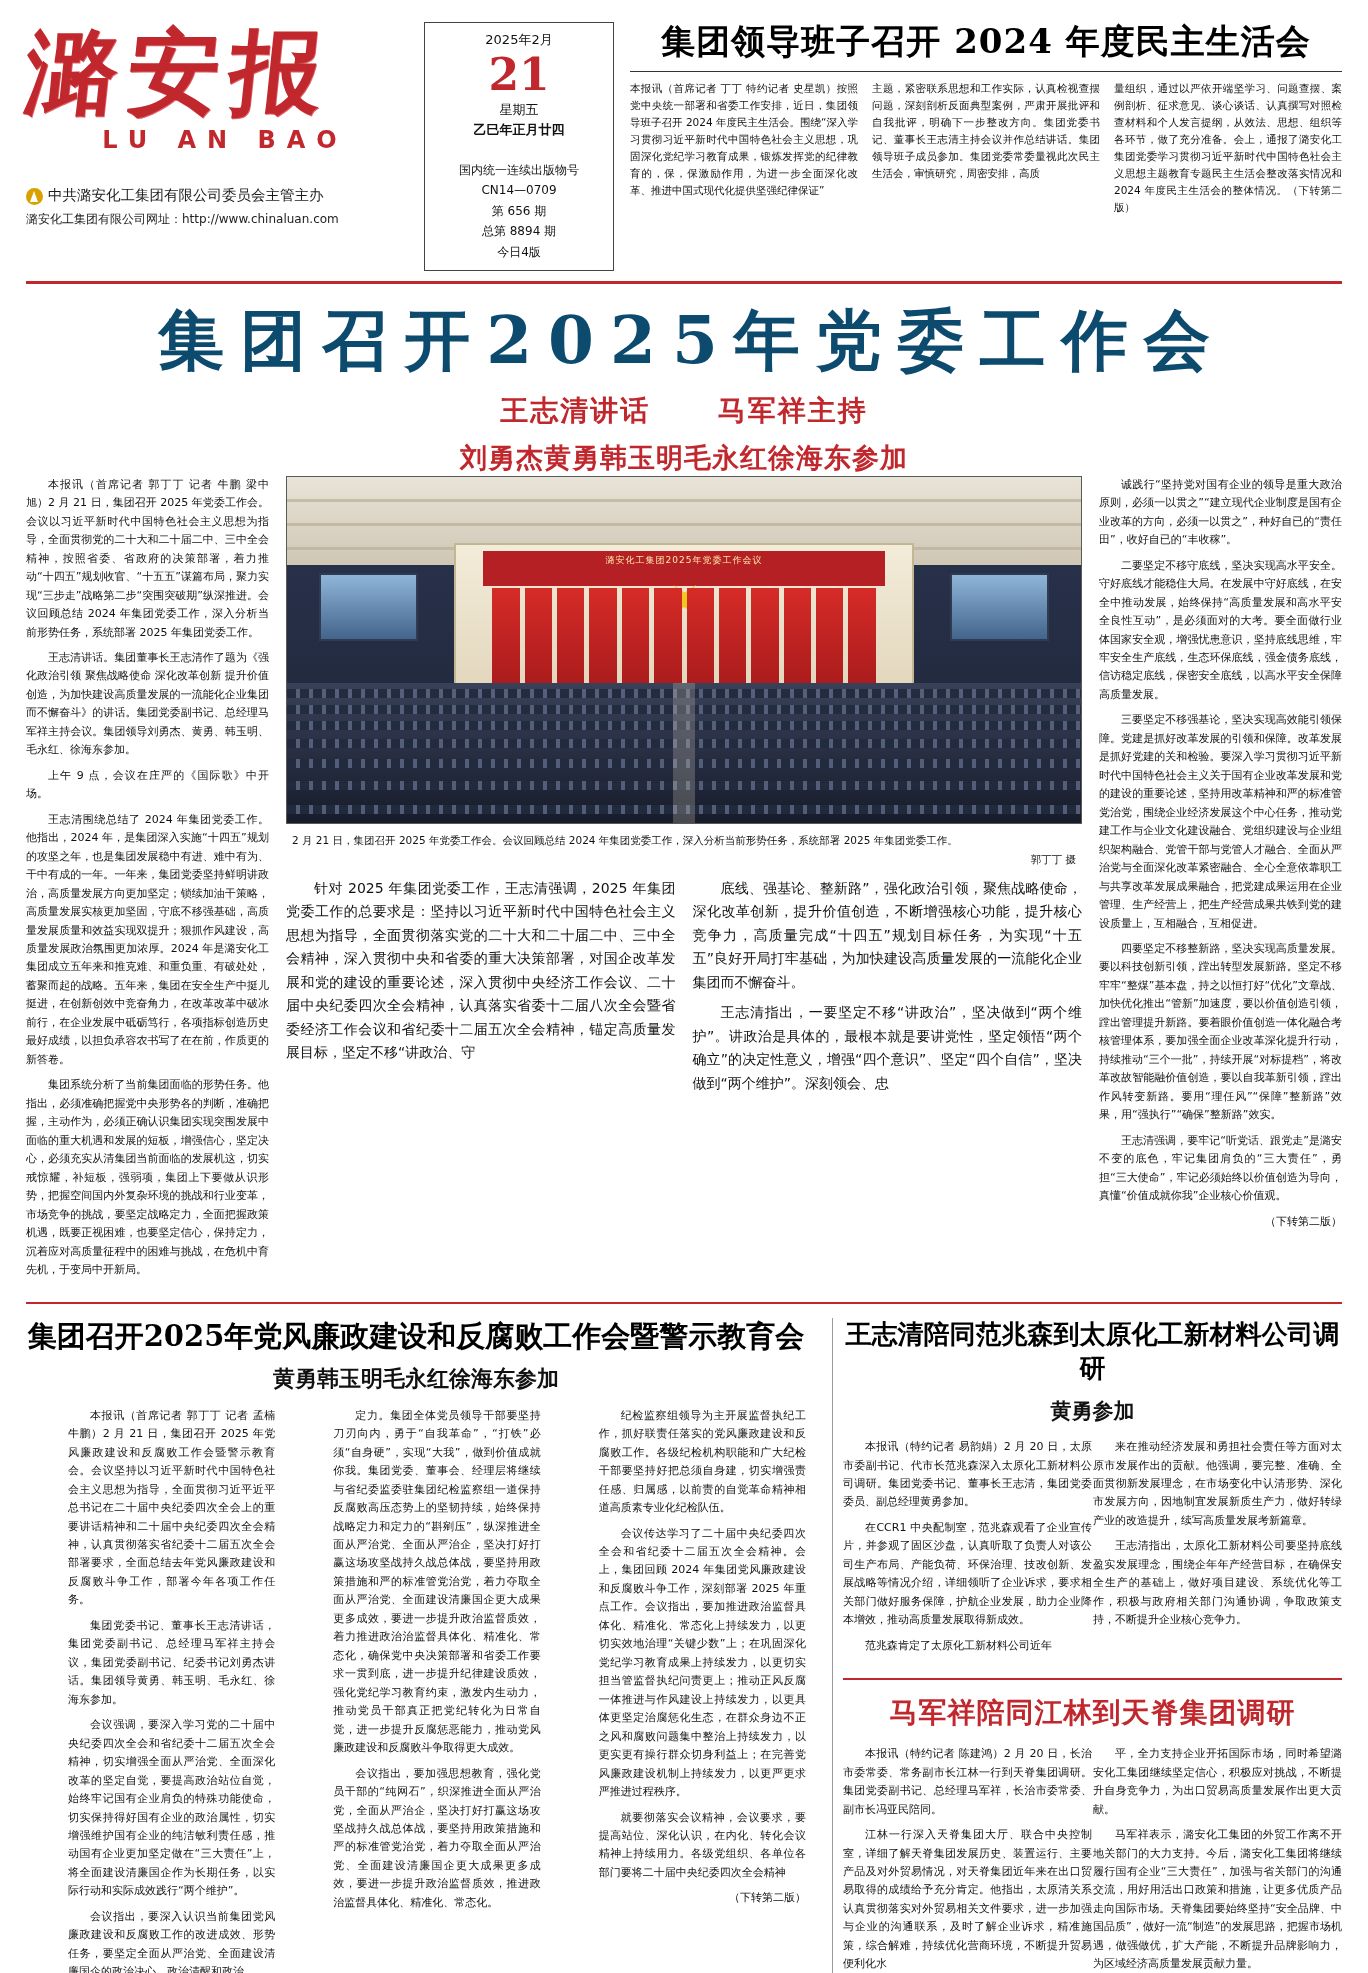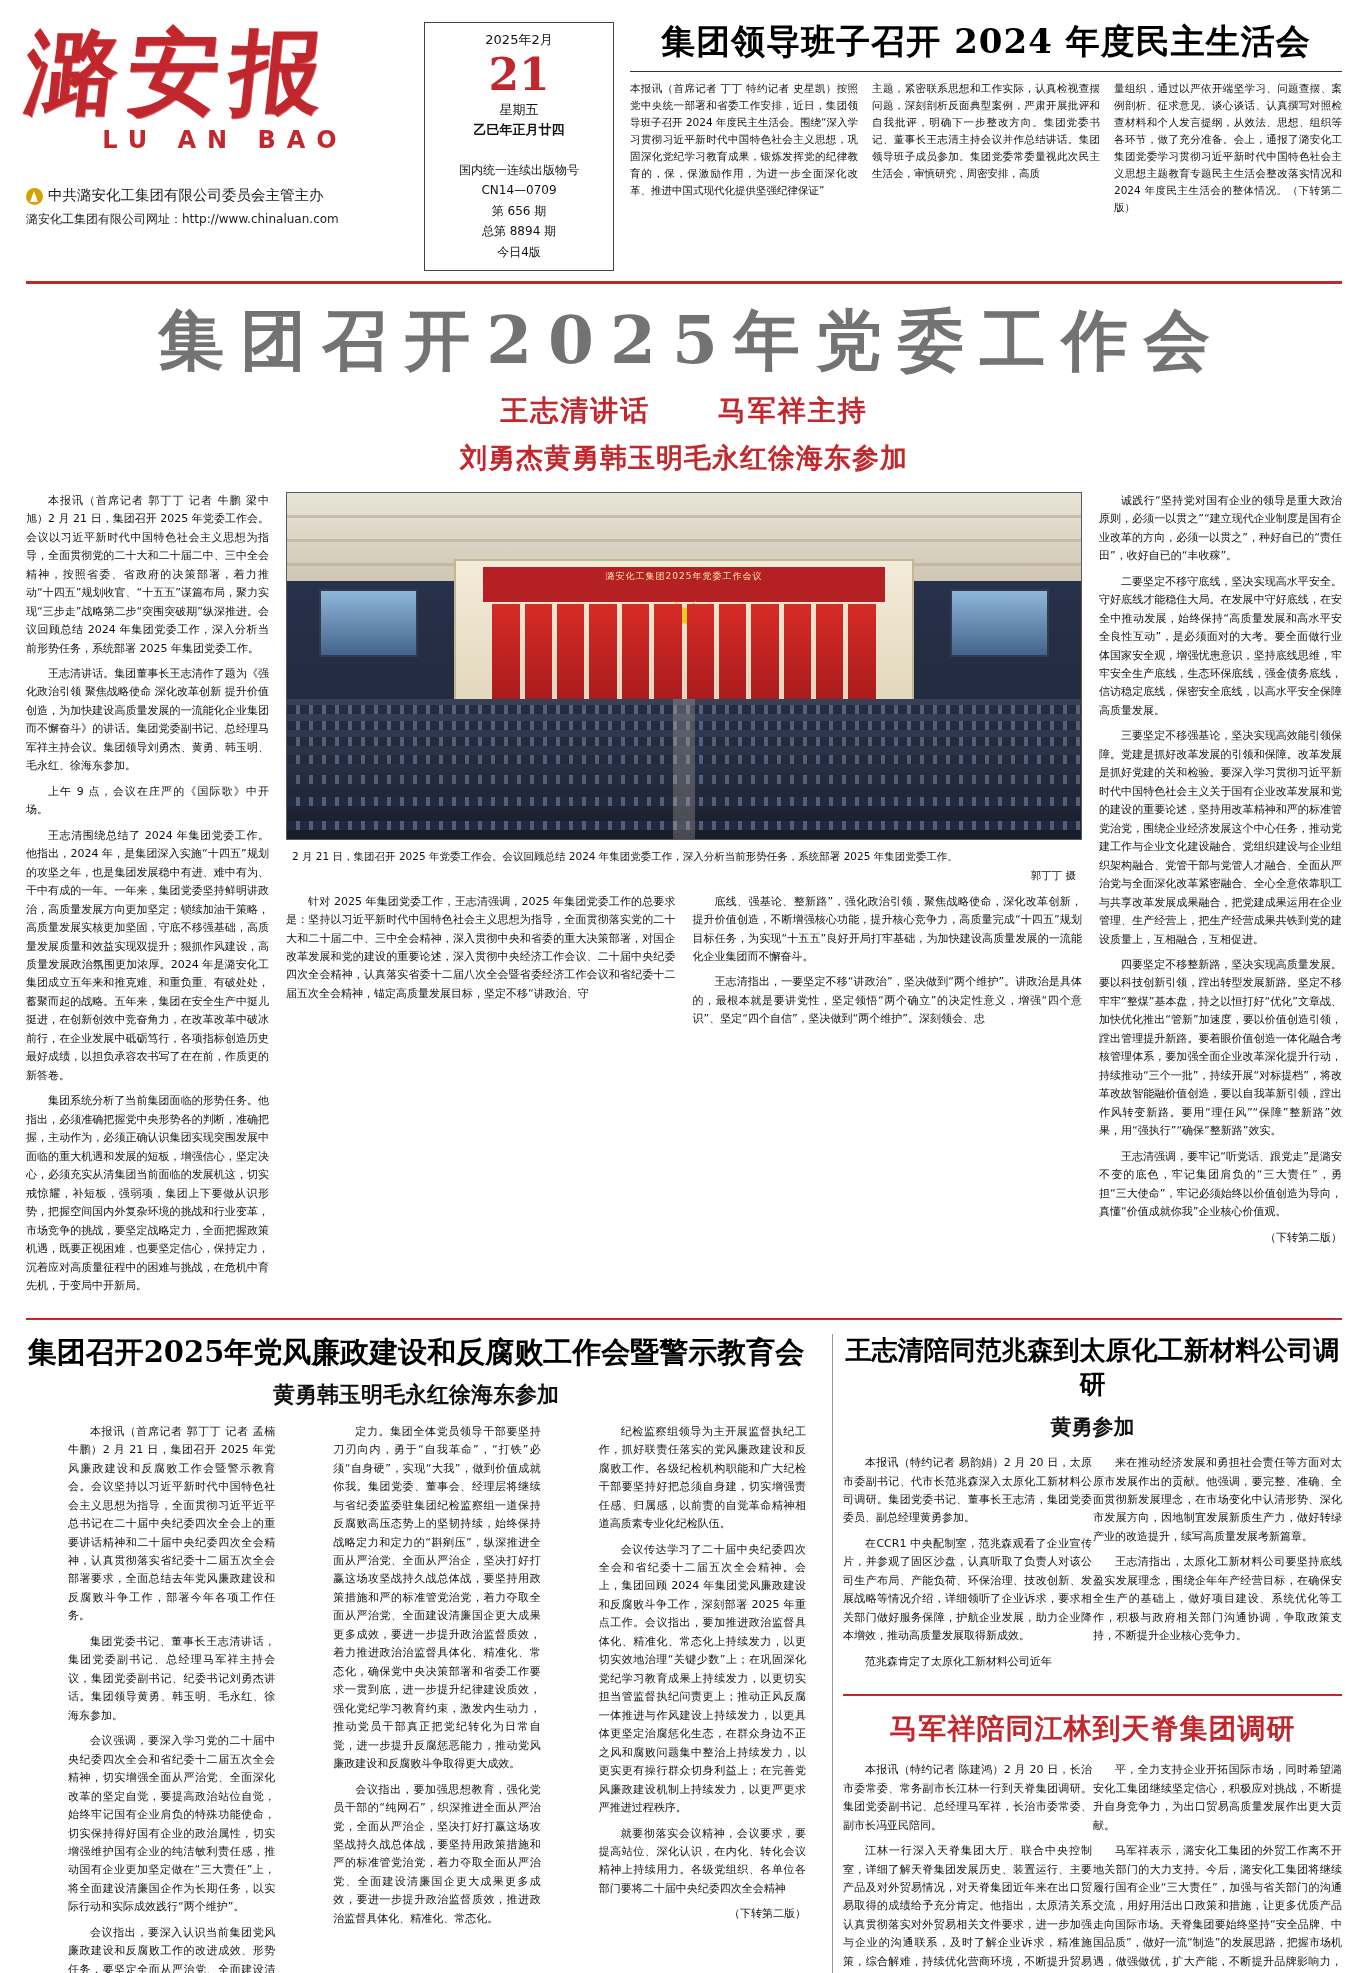--- a/index.html
+++ b/index.html
@@ -138,21 +138,21 @@
 
   
   .lead{
     margin-top:18px;
     text-align:center;
   }
   .lead-title{
     font-family:"DejaVu Serif","Liberation Serif",serif;
     font-size:66px;
     font-weight:700;
-    color:#737373;
+    color:#0c4a6e;
     letter-spacing:16px;
     line-height:1.18;
     padding-left:16px;
   }
   .lead-sub1{
     margin-top:12px;
     font-family:"DejaVu Serif","Liberation Serif",serif;
     font-size:28px;
     font-weight:700;
     color:#c0282d;
@@ -163,21 +163,20 @@
     margin-top:10px;
     font-family:"DejaVu Serif","Liberation Serif",serif;
     font-size:27px;
     font-weight:700;
     color:#c0282d;
     letter-spacing:1px;
   }
 
   
   .lead-body{
-    margin-top:16px;
     display:flex;
     gap:17px;
     align-items:flex-start;
   }
   .lead-col{
     flex:0 0 243px;
     width:243px;
     font-size:11px;
     line-height:1.68;
     text-align:justify;
@@ -268,21 +267,21 @@
     padding-right:6px;
   }
   .mid-body{
     margin-top:10px;
     display:flex;
     gap:17px;
   }
   .mid-body .c{
     flex:1 1 0;
     min-width:0;
-    font-size:11px;
+    font-size:14px;
     line-height:1.68;
     text-align:justify;
     word-break:break-all;
   }
   .mid-body .c p{margin:0 0 7px 0;text-indent:2em;}
 
   .hr-thick{
     border-top:2.5px solid #c0282d;
     margin:16px 0 0 0;
   }

